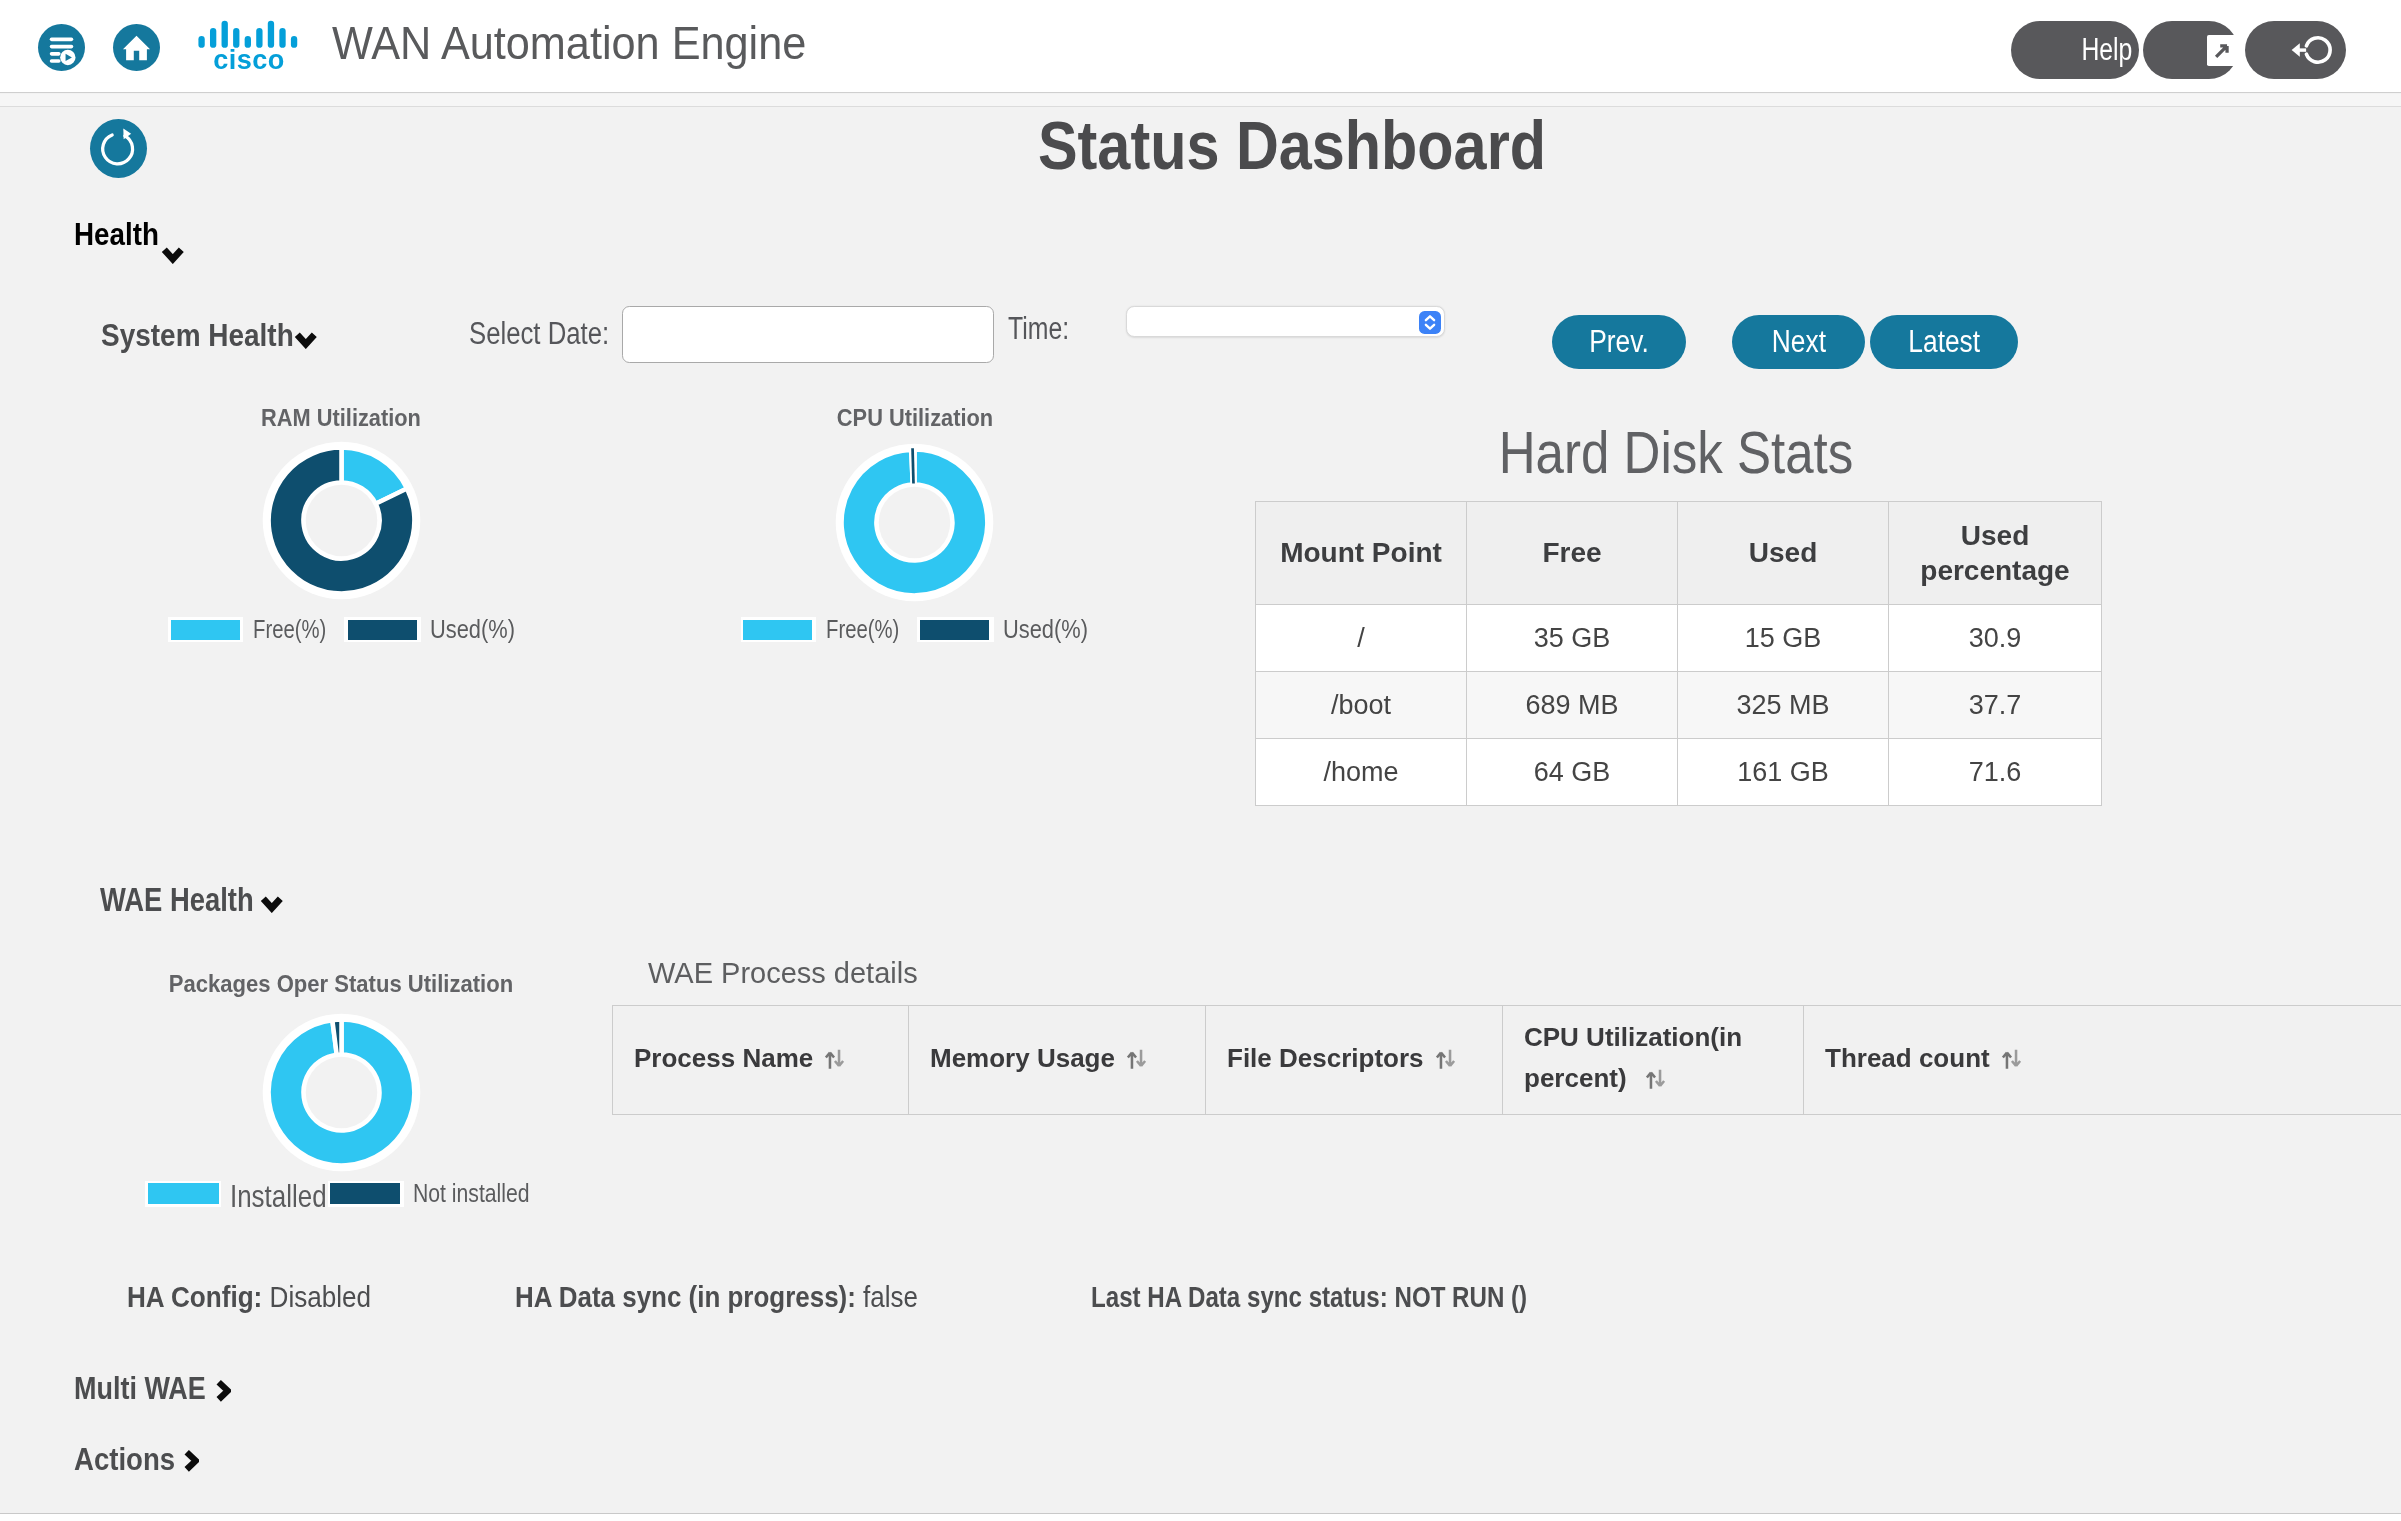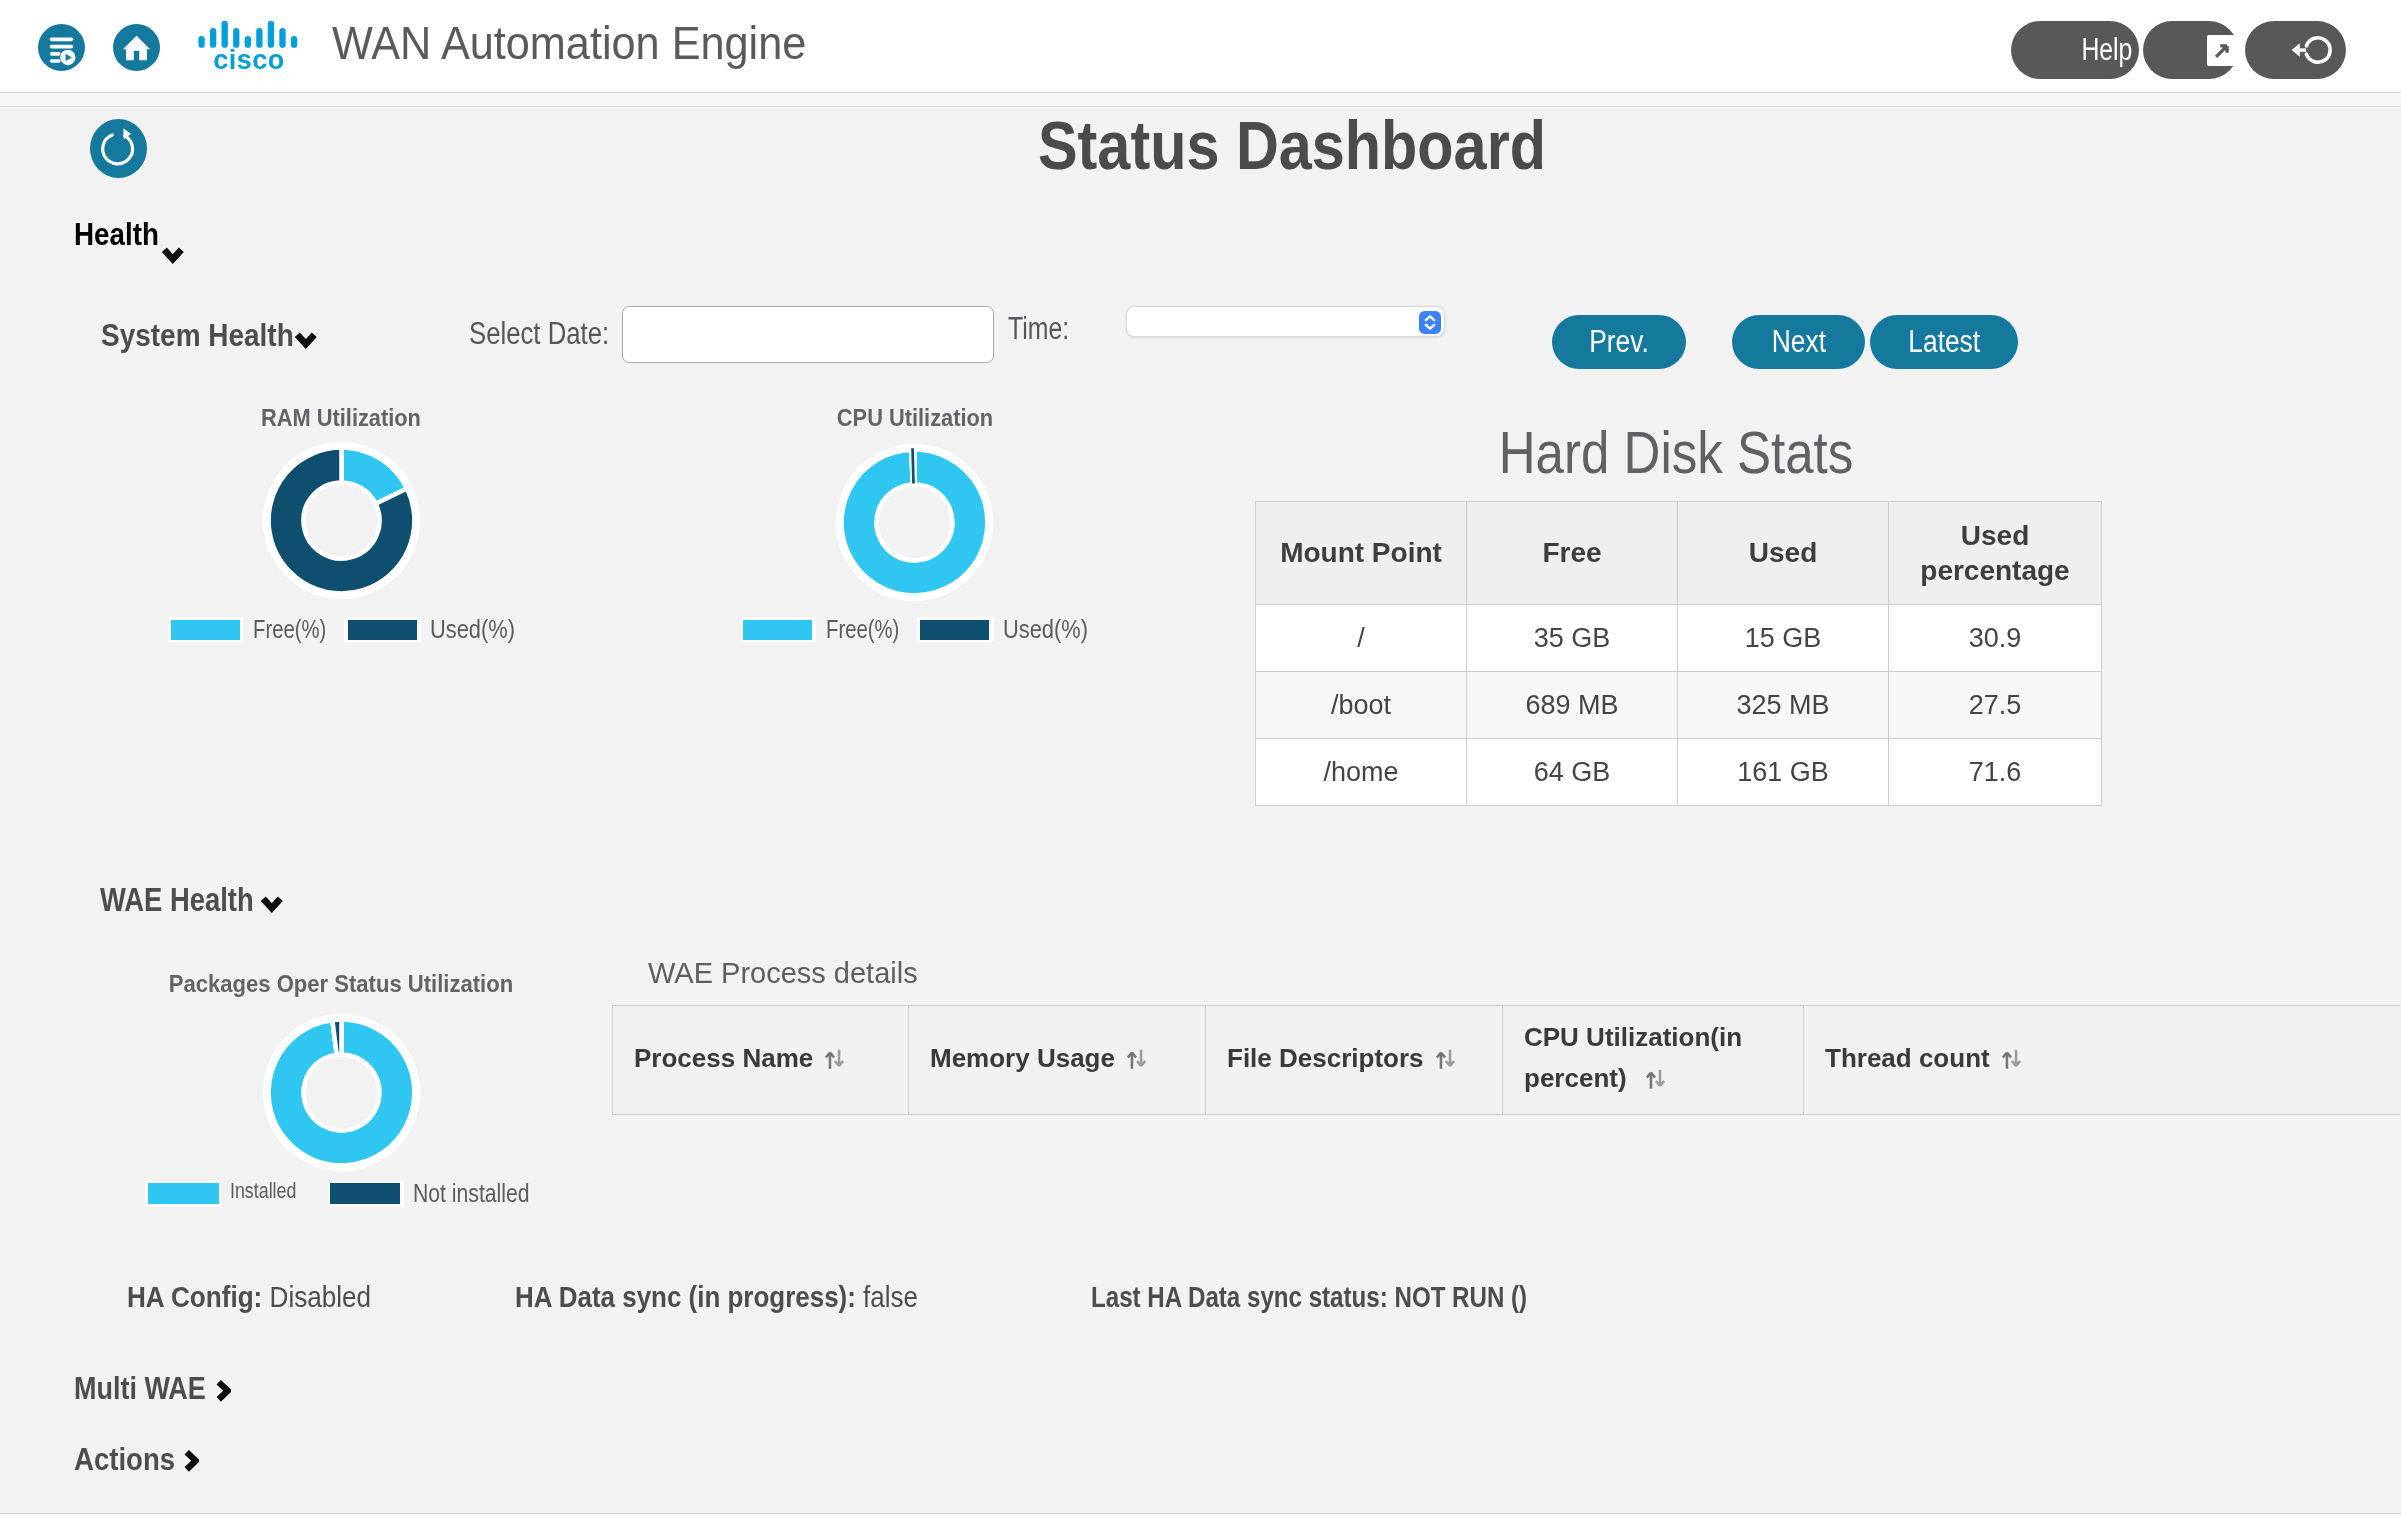--- a/index.html
+++ b/index.html
@@ -176,41 +176,41 @@
 <tr>
         <td>/</td>
         <td>35 GB</td>
         <td>15 GB</td>
         <td>30.9</td>
       </tr>
 <tr style="background:#f7f7f7;">
         <td>/boot</td>
         <td>689 MB</td>
         <td>325 MB</td>
-        <td>27.5</td>
+        <td>37.7</td>
       </tr>
 <tr>
         <td>/home</td>
         <td>64 GB</td>
         <td>161 GB</td>
         <td>71.6</td>
       </tr>
 </tbody>
   </table>
 
 <div class="t" style="left:100px; top:883px; font-size:33px; font-weight:bold; color:#4c4d4f;"><span class="sx" style="transform:scaleX(0.83);">WAE Health</span></div>
 <svg class="abs" style="left:260px; top:896px;" width="23.6" height="17" viewBox="0 0 26 19">
     <path d="M3.5 3 L13 13.5 L22.5 3" stroke="#0c0c0c" stroke-width="7.5" fill="none"></path>
   </svg>
 
 <div class="t" style="left:341px; top:972px; transform:translateX(-50%) scaleX(0.90); font-size:24.5px; font-weight:bold; color:#626366;">Packages Oper Status Utilization</div>
 
 <div class="swb" style="left:145px; top:1181px; width:76px; height:26px;"></div>
 <div class="sw" style="left:148px; top:1183px; width:71px; height:21px; background:#2fc6f2;"></div>
-<div class="t" style="left:230px; top:1180px; font-size:22px; color:#5a5b5d;"><span class="sx" style="transform:scaleX(0.81);">Installed</span></div>
+<div class="t" style="left:230px; top:1180px; font-size:32px; color:#5a5b5d;"><span class="sx" style="transform:scaleX(0.81);">Installed</span></div>
 <div class="swb" style="left:328px; top:1181px; width:76px; height:26px;"></div>
 <div class="sw" style="left:330px; top:1183px; width:70px; height:21px; background:#0e4e6e;"></div>
 <div class="t" style="left:413px; top:1180px; font-size:26px; color:#5a5b5d;"><span class="sx" style="transform:scaleX(0.815);">Not installed</span></div>
 
 <div class="t" style="left:648px; top:959px; font-size:29px; color:#5d5e60;">WAE Process details</div>
 
 <table class="wptbl">
 <tbody>
       <tr>
 <th style="width:296px;">Process Name<span class="sort"><svg width="21" height="24.5" viewBox="0 0 23 27">

